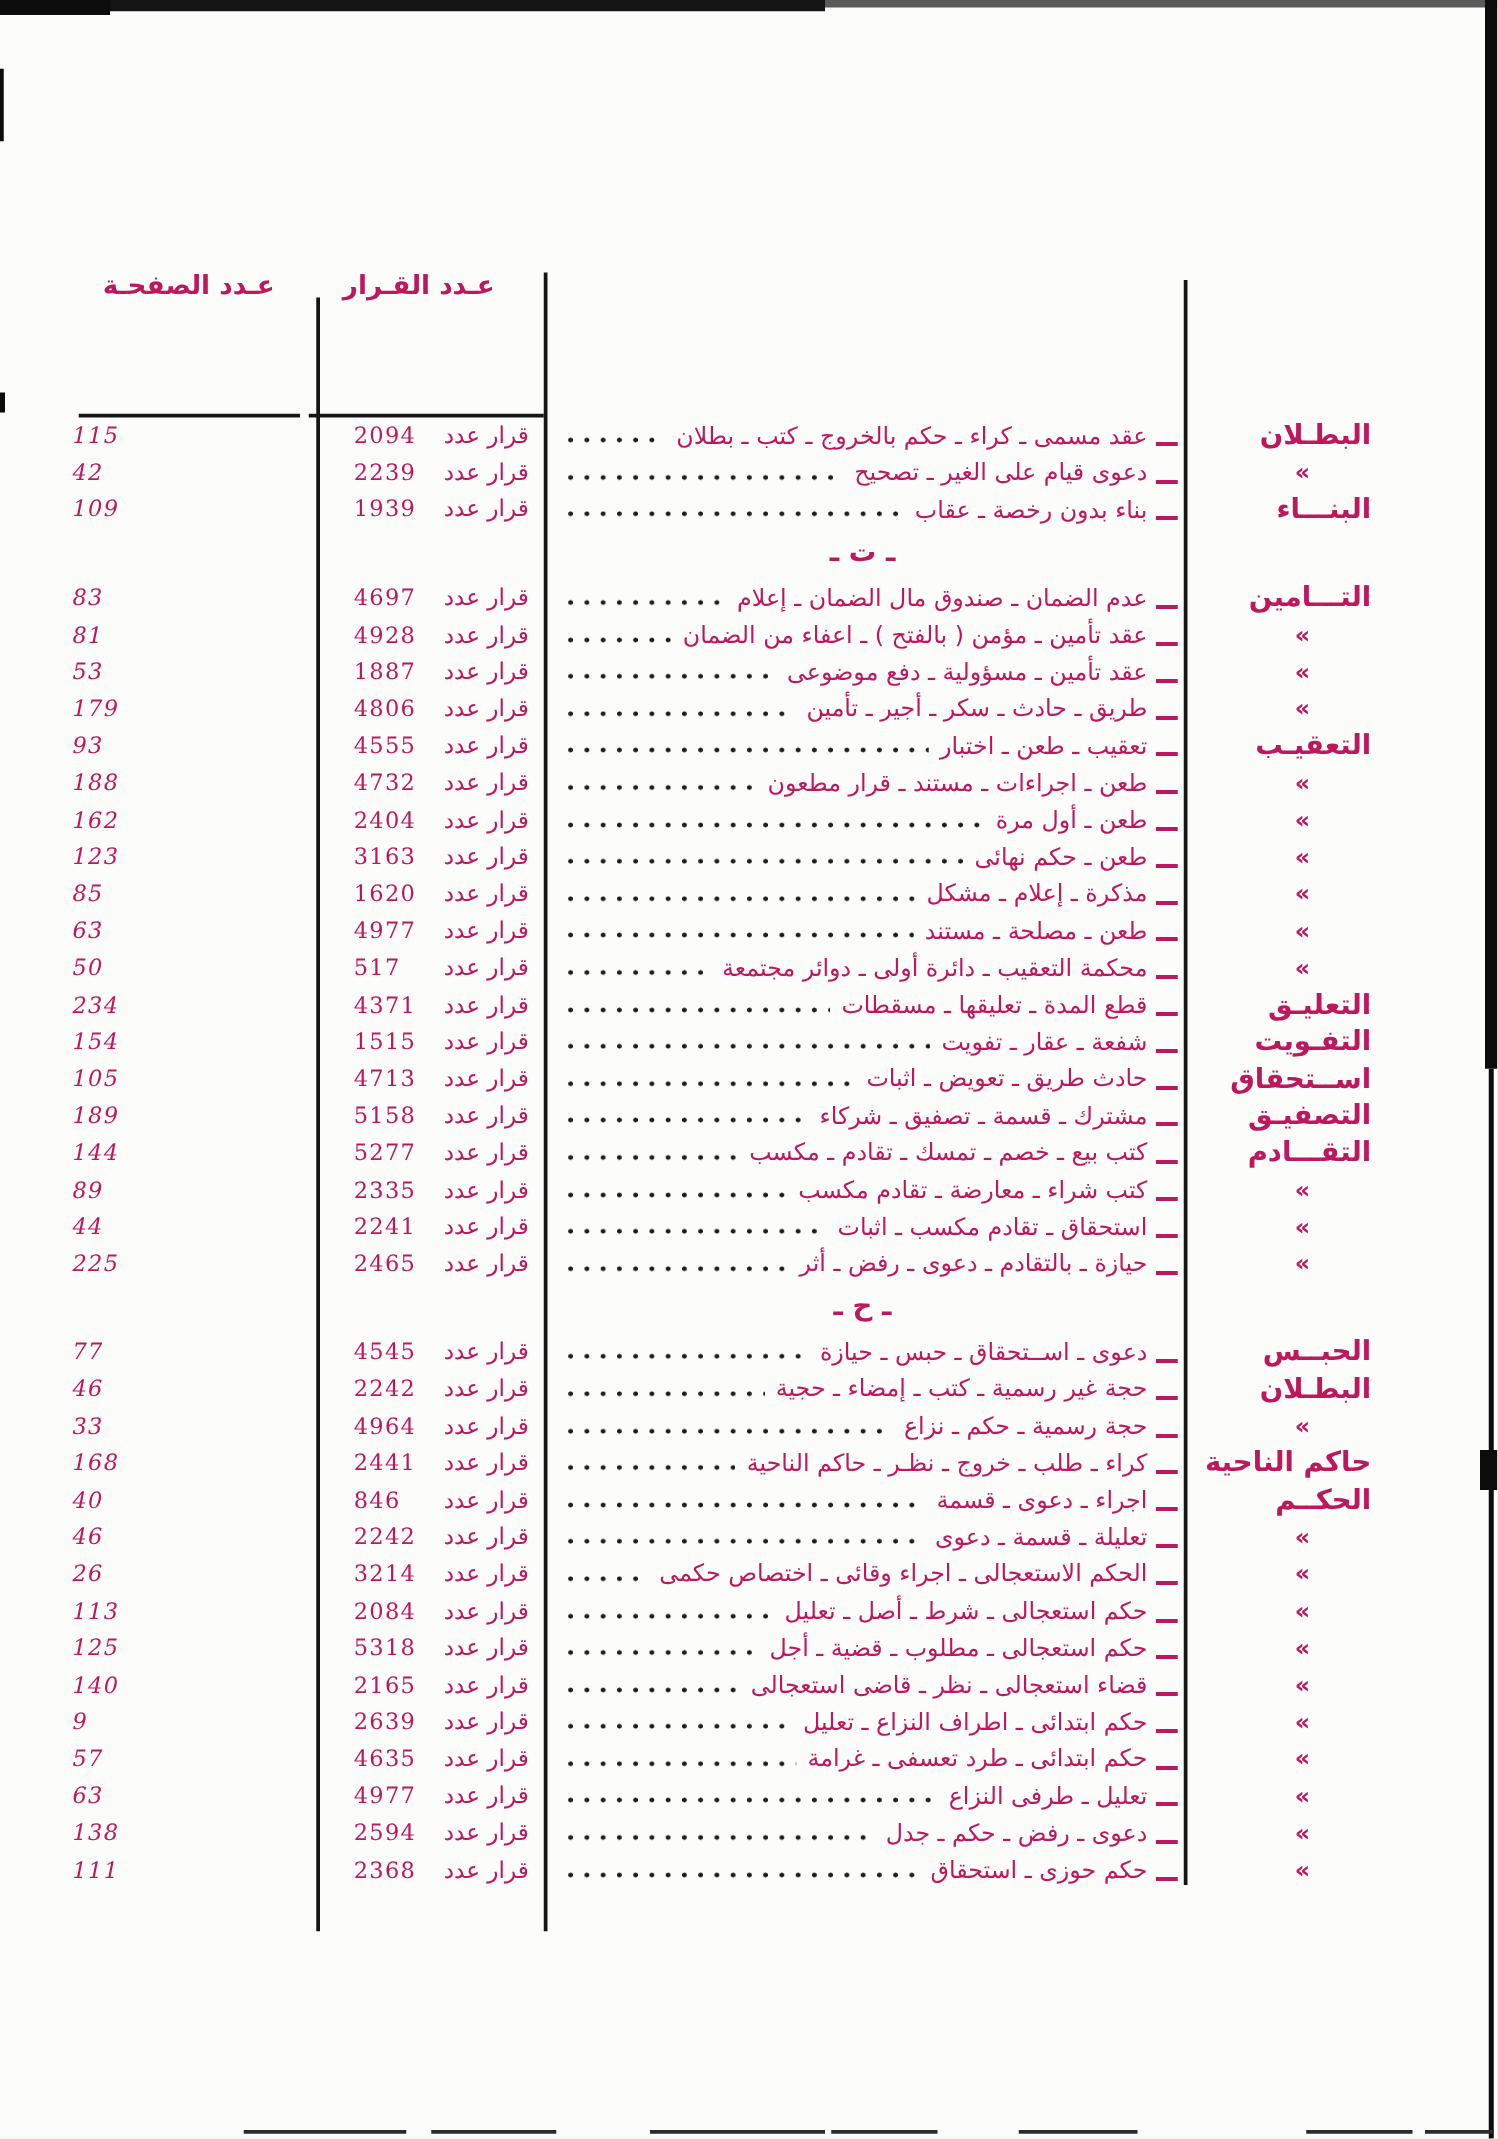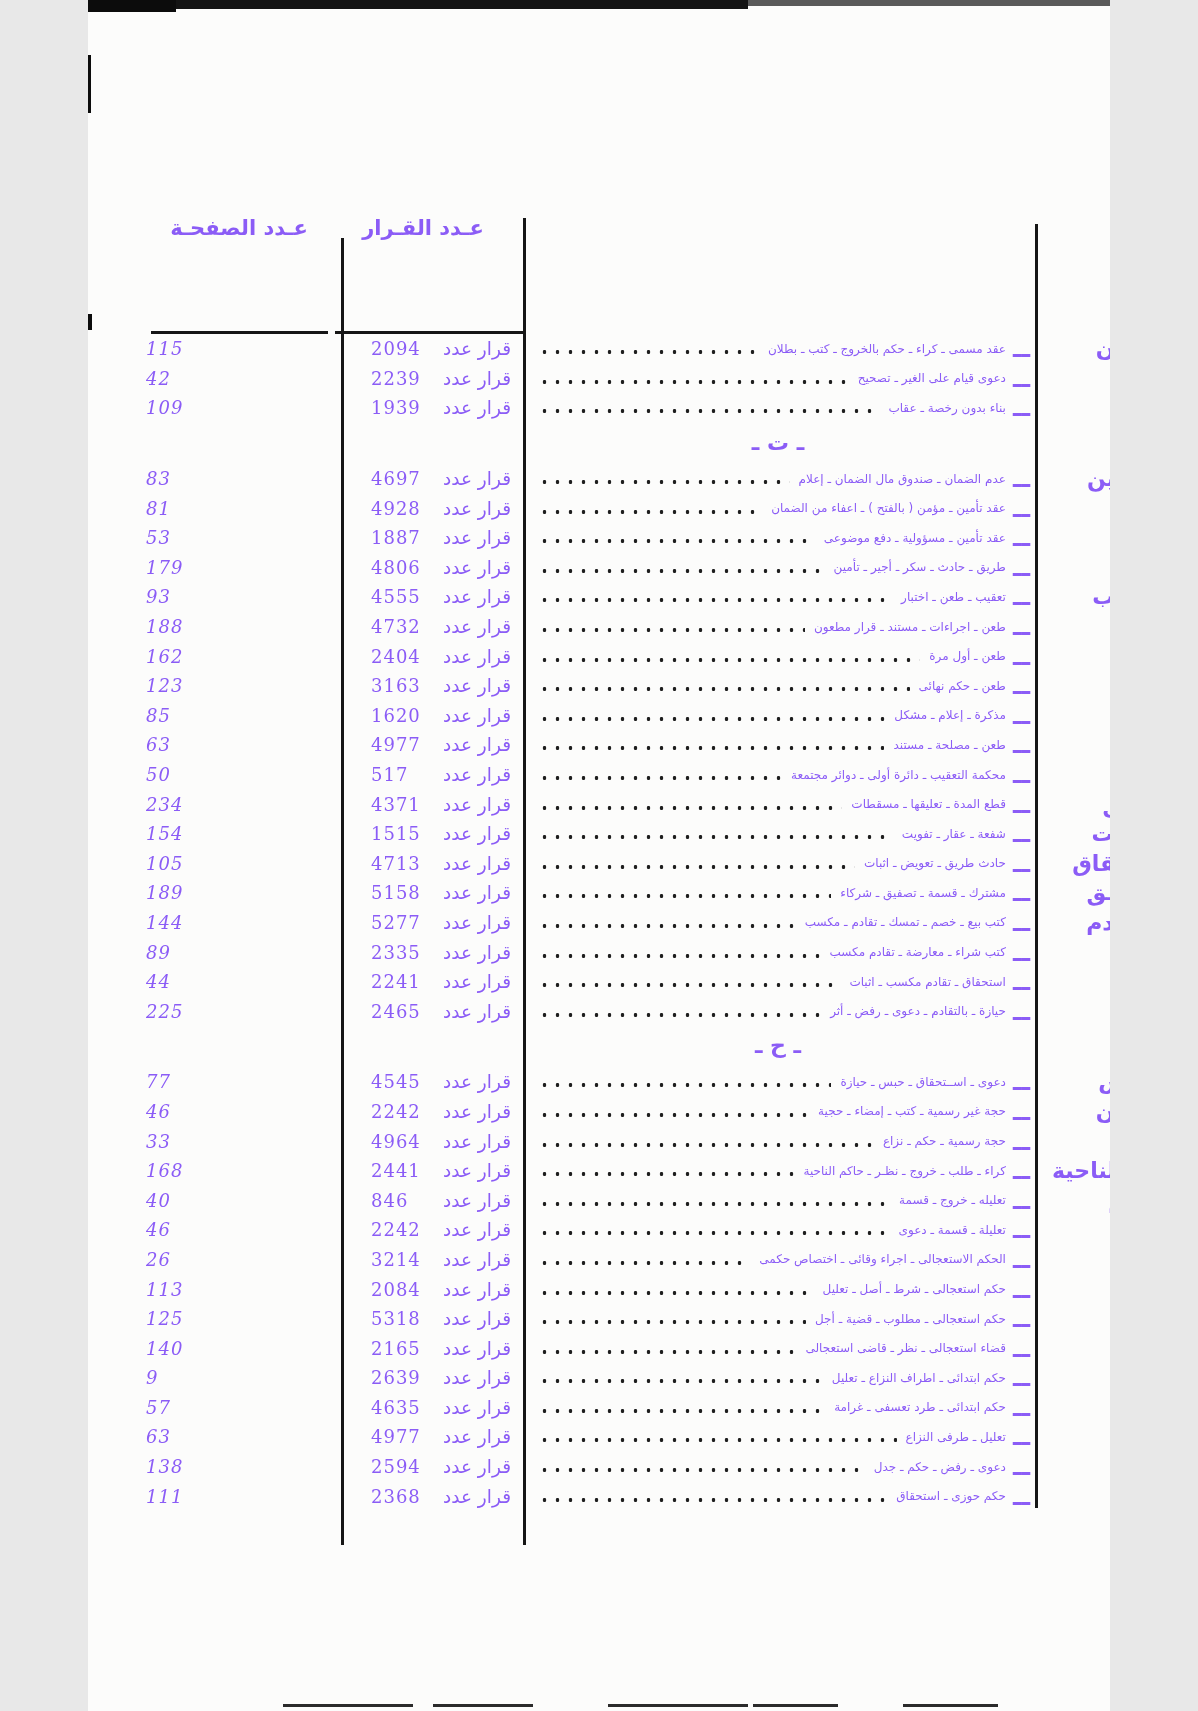--- a/index.html
+++ b/index.html
@@ -1,23 +1,23 @@
 <!DOCTYPE html>
 <html lang="ar" dir="rtl"><head>
 <meta charset="utf-8">
 <style>
   html,body{margin:0;padding:0;background:#e8e8e8;}
   .page{
     position:relative;
-    width:1022px;height:1711px;
+    width:1198px;height:1711px;
     background:#fcfcfb;
     overflow:hidden;
     direction:rtl;
     font-family:"DejaVu Sans",sans-serif;
-    color:#8b5cf6;
+    color:#be185d;
     margin:0 auto;
   }
   
   .art{position:absolute;background:#0c0c0c;}
   .top-bar-a{left:0;top:0;width:88px;height:12px;}
   .top-bar-b{left:88px;top:0;width:572px;height:9px;background:#141414;}
   .top-bar-c{left:660px;top:0;width:538px;height:6px;background:#5a5a5a;}
   .right-bar-thick{left:1188px;top:0;width:10px;height:855px;}
   .right-bar-thin{left:1191px;top:855px;width:4px;height:856px;}
   .right-blob{left:1184px;top:1160px;width:14px;height:32px;}
@@ -47,21 +47,21 @@
   
   .table-body{position:absolute;left:58px;top:334px;width:1102px;}
   .row{display:flex;direction:rtl;height:29.6px;align-items:center;}
   .c-cat{
     width:212px;box-sizing:border-box;padding-left:20px;padding-right:63px;
     text-align:right;font-weight:bold;font-size:22px;white-space:nowrap;
   }
   .c-cat.ditto{padding-right:112px;font-size:19px;font-weight:bold;}
   .c-desc{width:511px;box-sizing:border-box;display:flex;direction:rtl;align-items:center;padding-right:6px;}
   .dash{font-size:25px;flex:0 0 auto;margin-left:7px;font-weight:bold;}
-  .desc-text{font-size:12px;white-space:nowrap;flex:0 0 auto;}
+  .desc-text{font-size:19px;white-space:nowrap;flex:0 0 auto;}
   .leader{
     flex:1 1 auto;min-width:10px;height:6px;align-self:flex-end;
     margin:0 9px 8px 13px;
     background-image:radial-gradient(circle,#1e1e1e 1.7px,transparent 2.1px);
     background-size:13px 6px;background-repeat:repeat-x;background-position:left bottom;
   }
   .c-dec{
     width:182px;box-sizing:border-box;display:flex;direction:rtl;
     justify-content:space-between;align-items:center;
     padding-right:14px;padding-left:28px;font-size:18.5px;white-space:nowrap;
@@ -529,21 +529,21 @@
     </div>
     <div class="c-page">
       <span class="num">168</span>
     </div>
   </div>
 
   <div class="row">
     <div class="c-cat">الحكــم</div>
     <div class="c-desc">
       <span class="dash">ــ</span>
-      <span class="desc-text">تعليله ـ خروج ـ قسمة</span>
+      <span class="desc-text">اجراء ـ دعوى ـ قسمة</span>
       <span class="leader"></span>
     </div>
     <div class="c-dec">
       <span>قرار عدد</span>
       <span class="num">846</span>
     </div>
     <div class="c-page">
       <span class="num">40</span>
     </div>
   </div>

